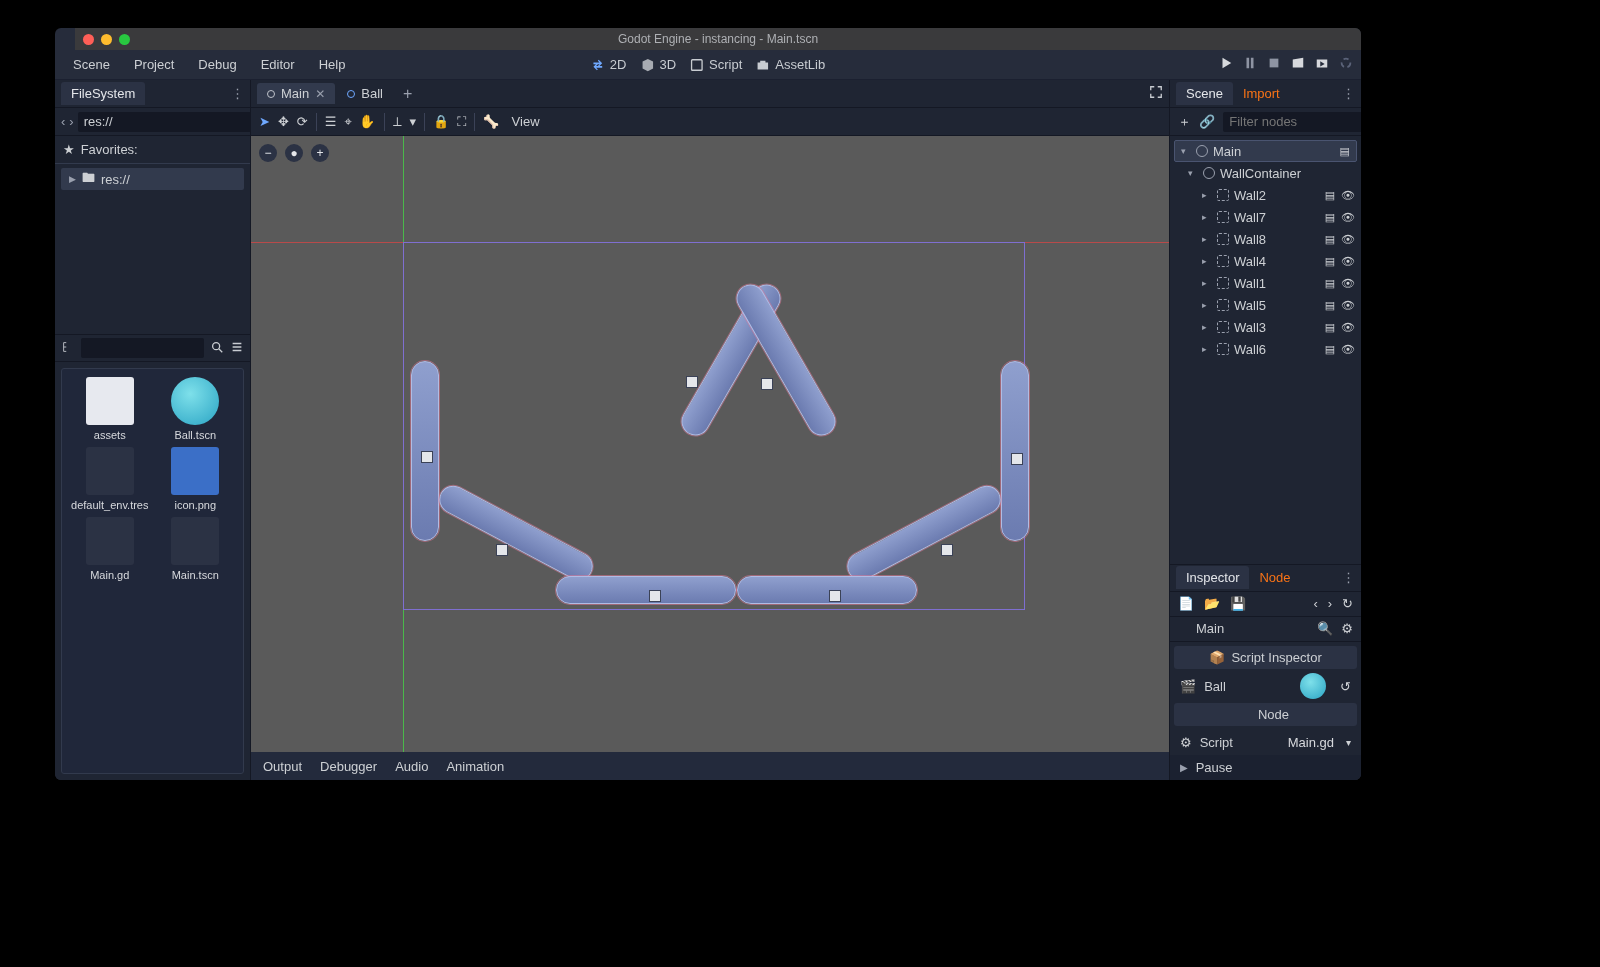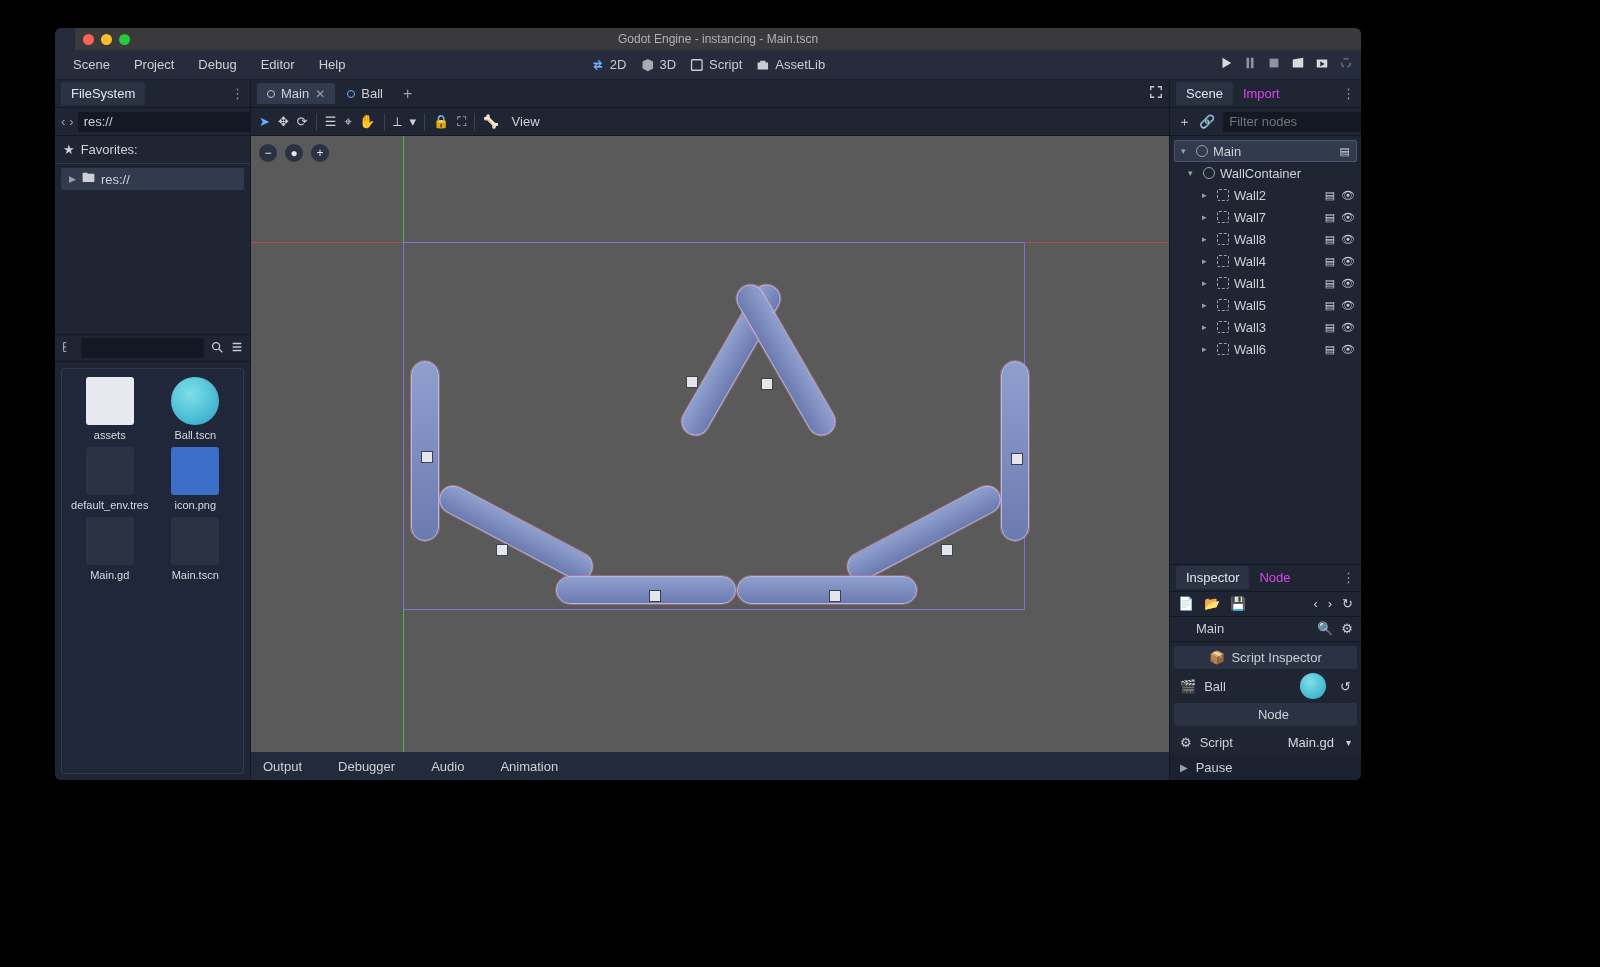--- a/index.html
+++ b/index.html
@@ -18,21 +18,21 @@
 .center-switch .active{color:#6fa8ff}
 .play-ctrl{margin-left:auto;display:flex;gap:10px;align-items:center;color:#c0c4cc}
 .ico{width:14px;height:14px;display:inline-block}
 .body{flex:1;display:flex;min-height:0}
 .panel{background:#1f2533;display:flex;flex-direction:column}
 .left{width:196px;border-right:1px solid #141824}
 .right{width:192px;border-left:1px solid #141824}
 .center{flex:1;display:flex;flex-direction:column;min-width:0}
 .dock-tabs{height:28px;display:flex;align-items:center;padding:0 6px;border-bottom:1px solid #141824;position:relative}
 .dock-tab{padding:4px 10px;background:#2b3244;border-radius:3px 3px 0 0;color:#e4e6ea}
-.dock-tab.inactive{background:transparent;color:#d946ef}
+.dock-tab.inactive{background:transparent;color:#f97316}
 .dock-menu{margin-left:auto;color:#9aa0ae}
 .fs-nav{height:28px;display:flex;align-items:center;gap:4px;padding:0 6px;border-bottom:1px solid #141824}
 .fs-nav .arrow{width:16px;text-align:center;color:#9aa0ae}
 .fs-nav input{flex:1;background:#141824;border:none;color:#cdd0d4;height:20px;padding:0 6px;border-radius:2px}
 .fs-fav{padding:6px 8px;display:flex;align-items:center;gap:6px;color:#d7d9dd;border-bottom:1px solid #323a4d}
 .fs-tree{padding:4px 0}
 .fs-row{height:22px;display:flex;align-items:center;gap:6px;padding:0 8px;background:#323a4d;border-radius:2px;margin:0 6px}
 .fs-split{height:140px}
 .fs-toolbar{height:28px;display:flex;align-items:center;gap:6px;padding:0 6px;border-top:1px solid #141824;border-bottom:1px solid #141824}
 .fs-toolbar .search{flex:1;background:#141824;height:20px;border-radius:2px}
@@ -55,21 +55,21 @@
 .vtb-sep{width:1px;height:18px;background:#3b4257}
 .viewport{flex:1;background:#5a5a5a;position:relative;overflow:hidden}
 .vp-inner{position:absolute;left:0;top:0;right:0;bottom:0}
 .axis-h{position:absolute;left:0;right:0;top:106px;height:1px;background:#b84a4a}
 .axis-v{position:absolute;left:152px;top:0;bottom:0;width:1px;background:#4ab84a}
 .sel-rect{position:absolute;left:152px;top:106px;width:622px;height:368px;border:1px solid #7f6fd1}
 .zoom-btns{position:absolute;left:8px;top:8px;display:flex;gap:8px}
 .zoom-btns span{width:18px;height:18px;background:#2b3244;color:#e4e6ea;border-radius:50%;display:flex;align-items:center;justify-content:center;font-size:12px}
 .wall{position:absolute;background:linear-gradient(180deg,#8f9fce,#6b7bb0);border:1px solid #b0bce4;border-radius:14px;box-shadow:0 0 0 1px rgba(230,120,150,.5)}
 .sel-ico{position:absolute;width:12px;height:12px;background:#e4e6ea;border:1px solid #3b4257}
-.bottom-tabs{height:28px;display:flex;align-items:center;gap:36px;padding:0 12px;background:#232a3c}
+.bottom-tabs{height:28px;display:flex;align-items:center;gap:18px;padding:0 12px;background:#232a3c}
 .scene-toolbar{height:28px;display:flex;align-items:center;gap:8px;padding:0 8px;border-bottom:1px solid #141824}
 .scene-toolbar input{flex:1;background:#141824;border:none;height:20px;padding:0 6px;color:#cdd0d4;border-radius:2px}
 .tree{flex:1;overflow:auto;padding:4px 0;background:#1f2533}
 .tree-row{display:flex;align-items:center;gap:5px;height:22px;padding:0 6px}
 .tree-row.sel{background:#323a4d;border:1px solid #4a5470;margin:0 4px;border-radius:2px}
 .tree-row .tog{width:10px;color:#9aa0ae;font-size:9px}
 .tree-row .nicon{width:12px;height:12px;border:1px dashed #9aa0ae;border-radius:2px}
 .tree-row .nicon.circle{border-radius:50%;border-style:solid}
 .tree-row .tail{margin-left:auto;display:flex;gap:6px;color:#9aa0ae}
 .tree-row .tail span{font-size:11px}

